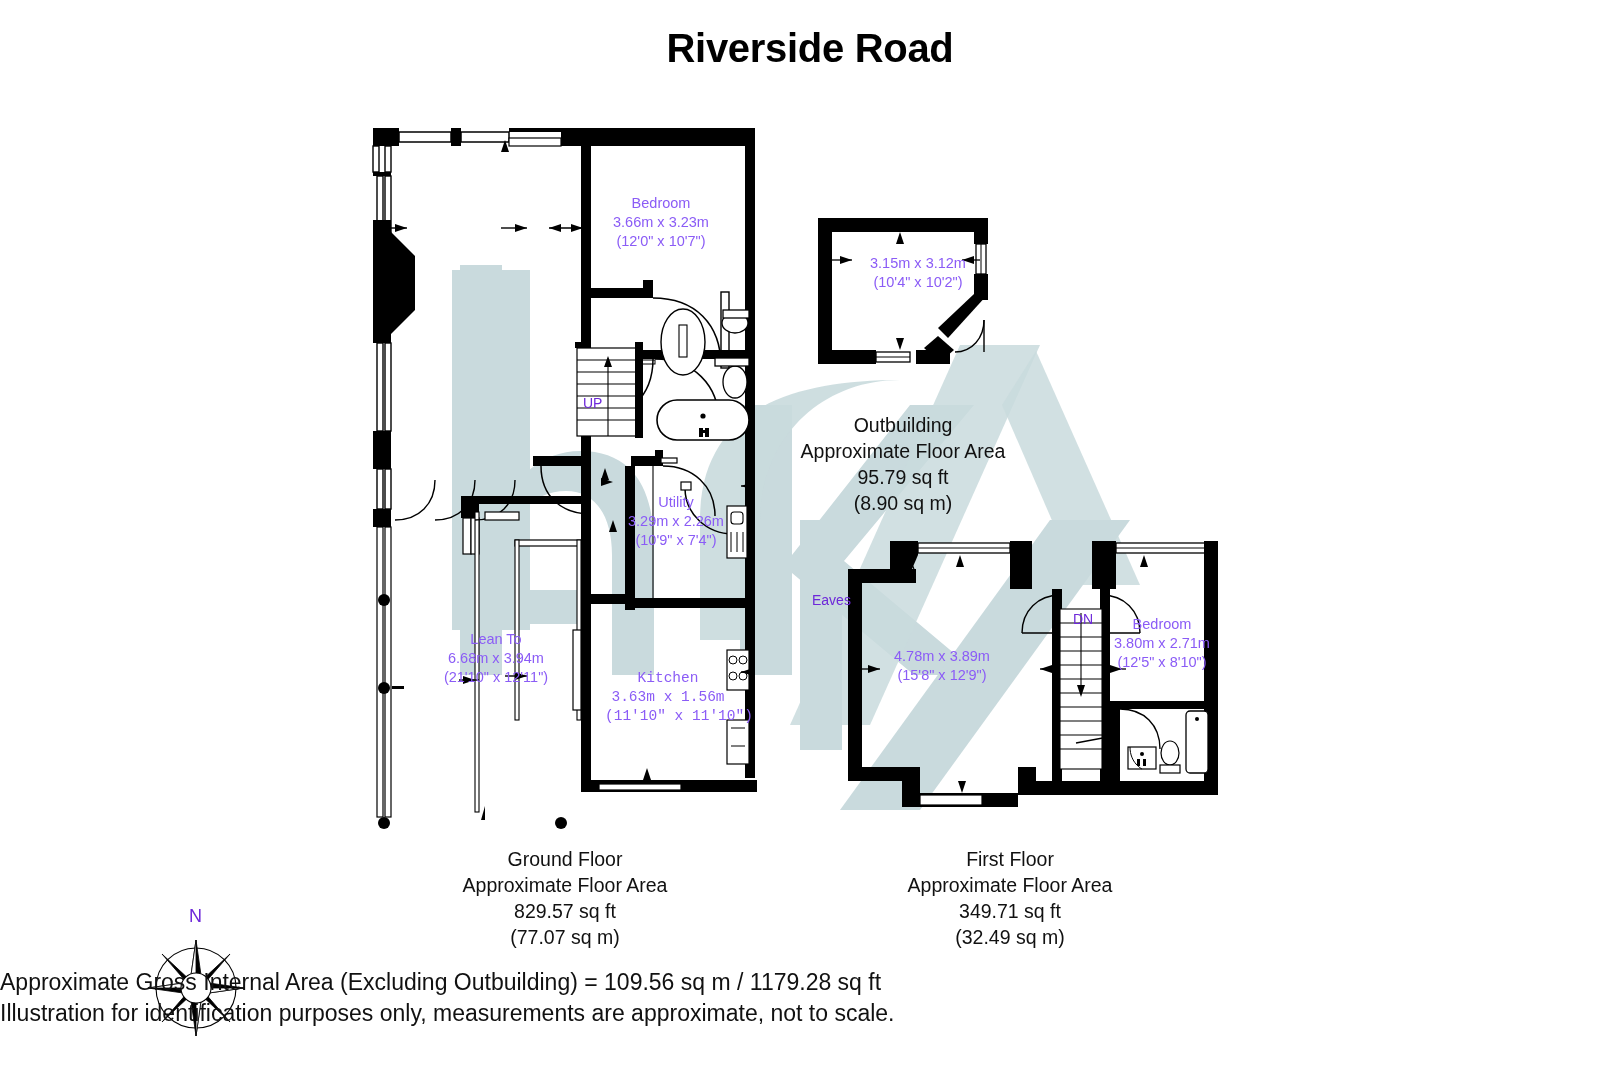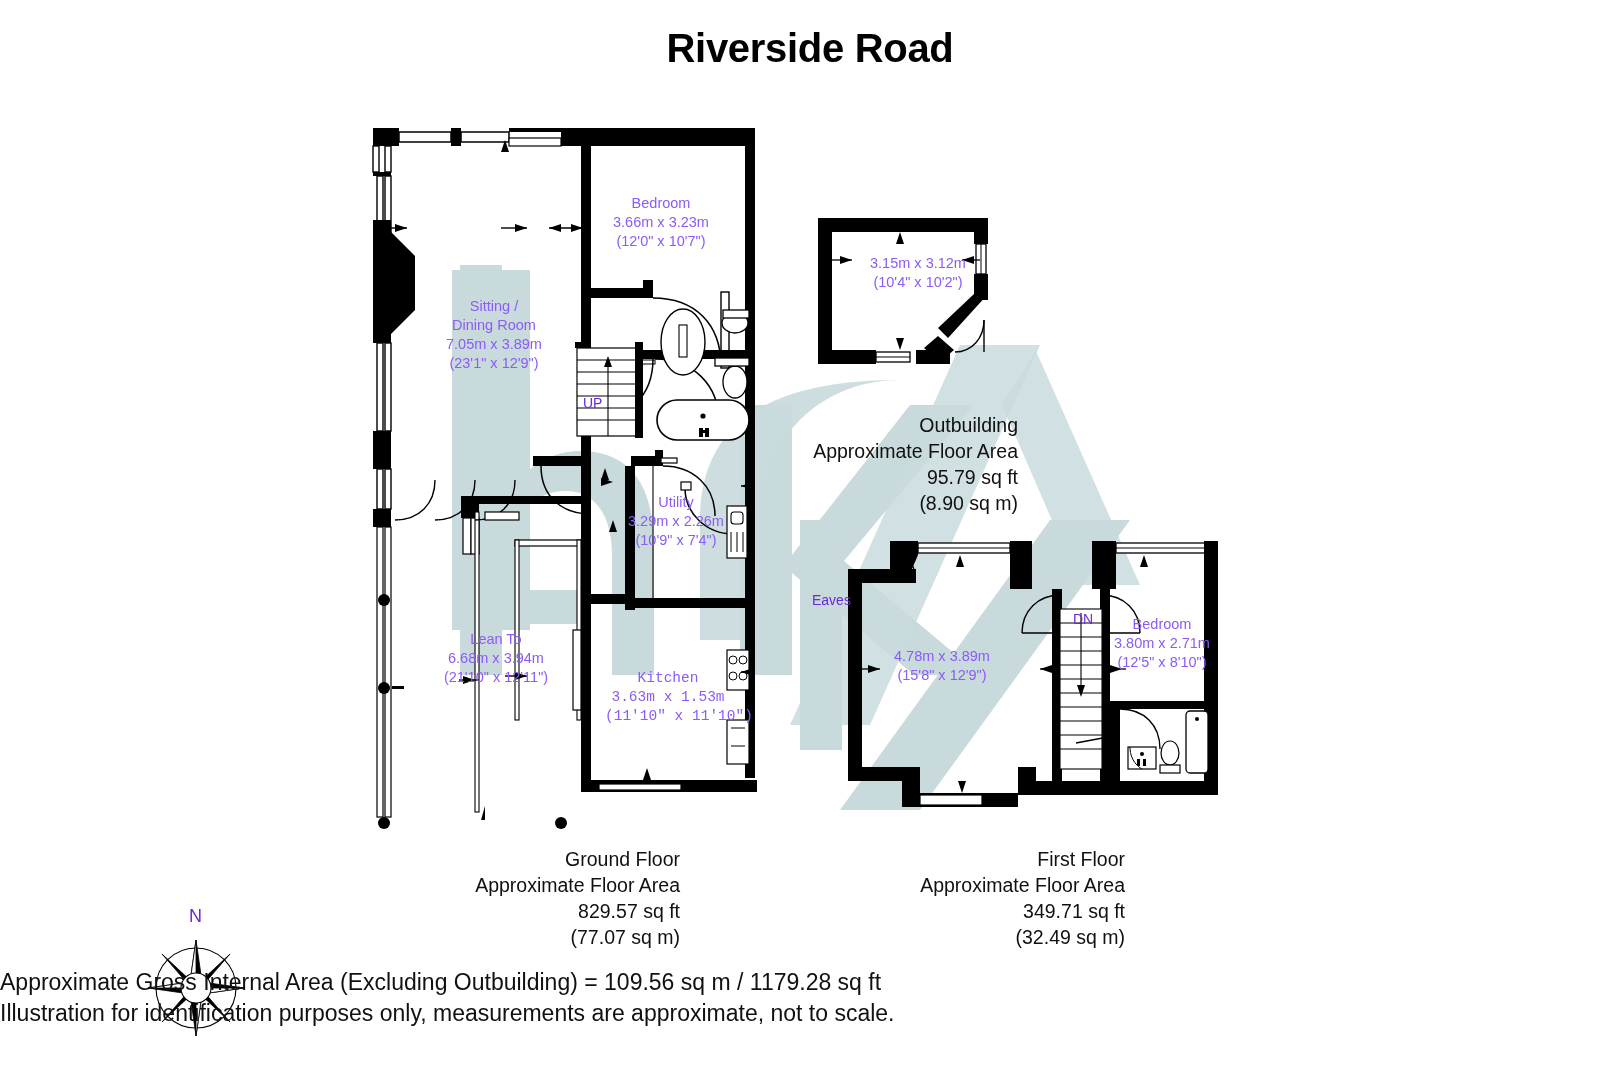--- a/index.html
+++ b/index.html
@@ -32,21 +32,21 @@
     position: absolute;
     text-align: center;
     font-size: 14.5px;
     line-height: 19px;
     color: #8b5cf6;
     white-space: nowrap;
   }
 
   .caption {
     position: absolute;
-    text-align: right;
+    text-align: center;
     font-size: 19.5px;
     line-height: 26px;
     color: #111;
     white-space: nowrap;
   }
 
   .footer {
     position: absolute;
     left: 0; right: 0;
     text-align: left;
@@ -265,36 +265,30 @@
       </g>
     </svg>
   </div>
 
   <div class="lbl" style="left:601px; top:194px; width:120px;">
     <div>Bedroom</div>
     <div>3.66m x 3.23m</div>
     <div>(12'0" x 10'7")</div>
   </div>
 
-  <div class="lbl" style="left:424px; top:297px; width:140px;">
-    <div>Sitting /</div>
-    <div>Dining Room</div>
-    <div>7.05m x 3.89m</div>
-    <div>(23'1" x 12'9")</div>
-  </div>
 
   <div class="lbl" style="left:616px; top:493px; width:120px;">
     <div>Utility</div>
     <div>3.29m x 2.26m</div>
     <div>(10'9" x 7'4")</div>
   </div>
 
   <div class="lbl" style="left:605px; top:669px; width:126px;font-family:Liberation Mono, monospace;">
     <div>Kitchen</div>
-    <div>3.63m x 1.53m</div>
+    <div>3.63m x 1.56m</div>
     <div>(11'10" x 11'10")</div>
   </div>
 
   <div class="lbl" style="left:428px; top:630px; width:136px;">
     <div>Lean To</div>
     <div>6.68m x 3.94m</div>
     <div>(21'10" x 12'11")</div>
   </div>
 
   <div class="glyph-label" style="left:583px; top:395px;">UP</div>

